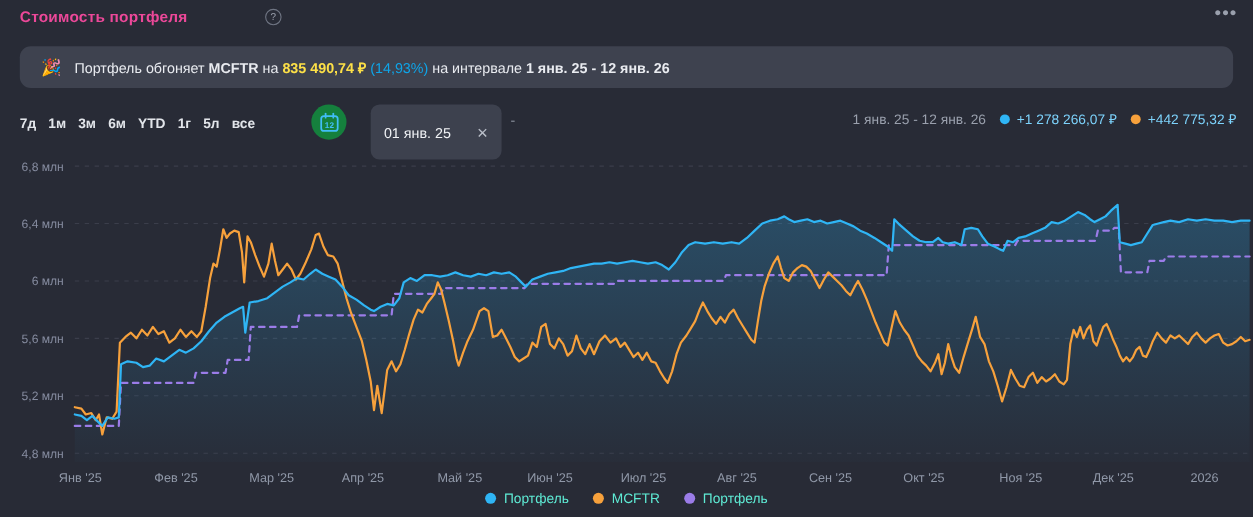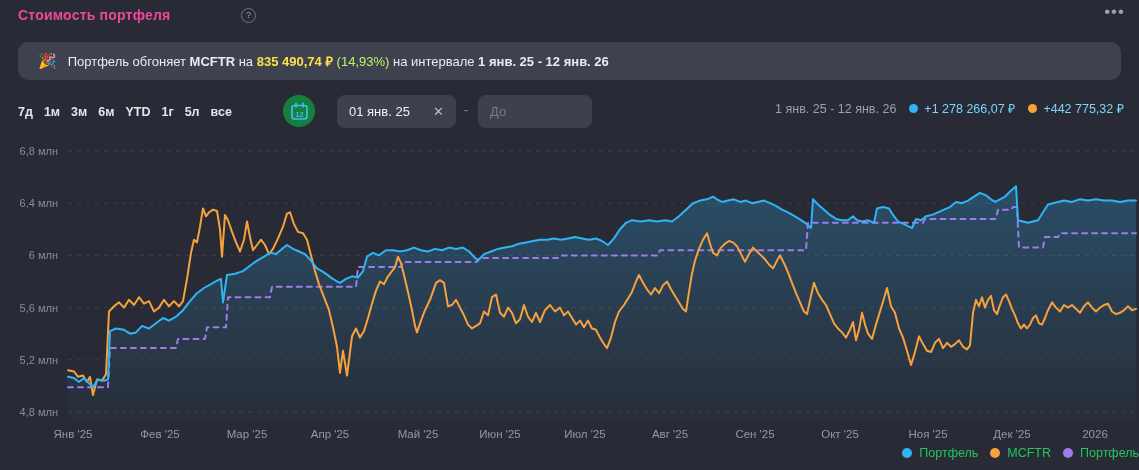--- a/index.html
+++ b/index.html
@@ -4,36 +4,36 @@
 <style>
   html,body{margin:0;padding:0;background:#1f212b;}
   .app{position:relative;width:1139px;height:470px;background:#282b36;font-family:"Liberation Sans",sans-serif;overflow:hidden;}
   .title{position:absolute;left:18px;top:7px;font-size:14px;font-weight:700;color:#ec4899;letter-spacing:.2px;}
   .help{position:absolute;left:241px;top:8px;width:13px;height:13px;border:1px solid #6f7583;border-radius:50%;color:#9aa0ad;font-size:9px;line-height:13px;text-align:center;cursor:default;}
   .menu-dots{position:absolute;right:14px;top:2px;color:#9aa0ad;font-size:17px;letter-spacing:1px;cursor:pointer;}
   .banner{position:absolute;left:18px;top:42px;width:1103px;height:38px;background:#3e424f;border-radius:10px;display:flex;align-items:center;padding:0 16px 0 20px;box-sizing:border-box;font-size:13px;color:#e9ebf0;white-space:pre;}
   .banner .ico{margin-right:11px;font-size:15px;}
   .b-bold{font-weight:700;}
   .b-green{color:#fde047;font-weight:700;}
-  .b-green-n{color:#bef264;}
+  .b-green-n{color:#0ea5e9;}
   .ranges{position:absolute;left:18px;top:96px;height:31px;display:flex;align-items:center;gap:11px;font-size:12.5px;font-weight:700;color:#e2e5ea;}
   .ranges span{cursor:pointer;}
   .cal-btn{position:absolute;left:283px;top:95px;width:32px;height:32px;border-radius:50%;background:#15803d;display:flex;align-items:center;justify-content:center;cursor:pointer;}
-  .chip{position:absolute;top:95px;height:33px;background:#3d414e;border-radius:8px;display:flex;align-items:center;padding:4px 12px;box-sizing:border-box;font-size:13px;color:#f0f2f5;}
+  .chip{position:absolute;top:95px;height:50px;background:#3d414e;border-radius:8px;display:flex;align-items:center;padding:4px 12px;box-sizing:border-box;font-size:13px;color:#f0f2f5;}
   .chip1{left:337px;width:119px;}
   .chip1 .val{flex:1;}
   .chip1 .clear{color:#b9bec8;font-size:13px;cursor:pointer;padding-left:8px;}
   .dash-sep{position:absolute;left:464px;top:102px;color:#8a909c;font-size:13px;}
   .chip2{left:478px;width:114px;color:#757c8a;}
   .stats{position:absolute;right:15px;top:100px;display:flex;align-items:center;gap:13px;font-size:12.5px;}
   .stats-period{color:#9aa0ad;}
   .stat{display:flex;align-items:center;gap:6px;color:#7dd3fc;}
   .dot{width:9px;height:9px;border-radius:50%;flex:0 0 auto;}
   #chart{position:absolute;left:0;top:137px;}
-  .legend{position:absolute;left:0;right:0;top:446px;display:flex;justify-content:flex-end;align-items:center;gap:12px;font-size:12.5px;color:#22c55e;}
+  .legend{position:absolute;left:0;right:0;top:446px;display:flex;justify-content:center;align-items:center;gap:22px;font-size:12.5px;color:#5eead4;}
   .legend .item{display:flex;align-items:center;gap:7px;cursor:pointer;}
   .legend .dot{width:10px;height:10px;}
 </style>
 </head>
 <body>
 
 <div class="app">
 
   <div class="title">Стоимость портфеля</div>
   <div class="help">?</div>
@@ -62,23 +62,20 @@
       <line x1="13" y1="1.2" x2="13" y2="5" stroke="#41bdf7" stroke-width="1.6" stroke-linecap="round"></line>
       <text x="9.5" y="14.5" text-anchor="middle" font-size="7.5" font-weight="bold" fill="#41bdf7" font-family="Liberation Sans, sans-serif">12</text>
     </svg>
   </div>
 
   <div class="chip chip1">
     <span class="val">01 янв. 25</span>
     <span class="clear">✕</span>
   </div>
   <div class="dash-sep">-</div>
-  <div class="chip chip2">
-    <span>До</span>
-  </div>
 
   <div class="stats">
     <span class="stats-period">1 янв. 25 - 12 янв. 26</span>
     <span class="stat">
       <span class="dot" style="background: rgb(47, 181, 245);"></span>
       <span>+1 278 266,07 ₽</span>
     </span>
     <span class="stat">
       <span class="dot" style="background: rgb(247, 161, 60);"></span>
       <span>+442 775,32 ₽</span>

